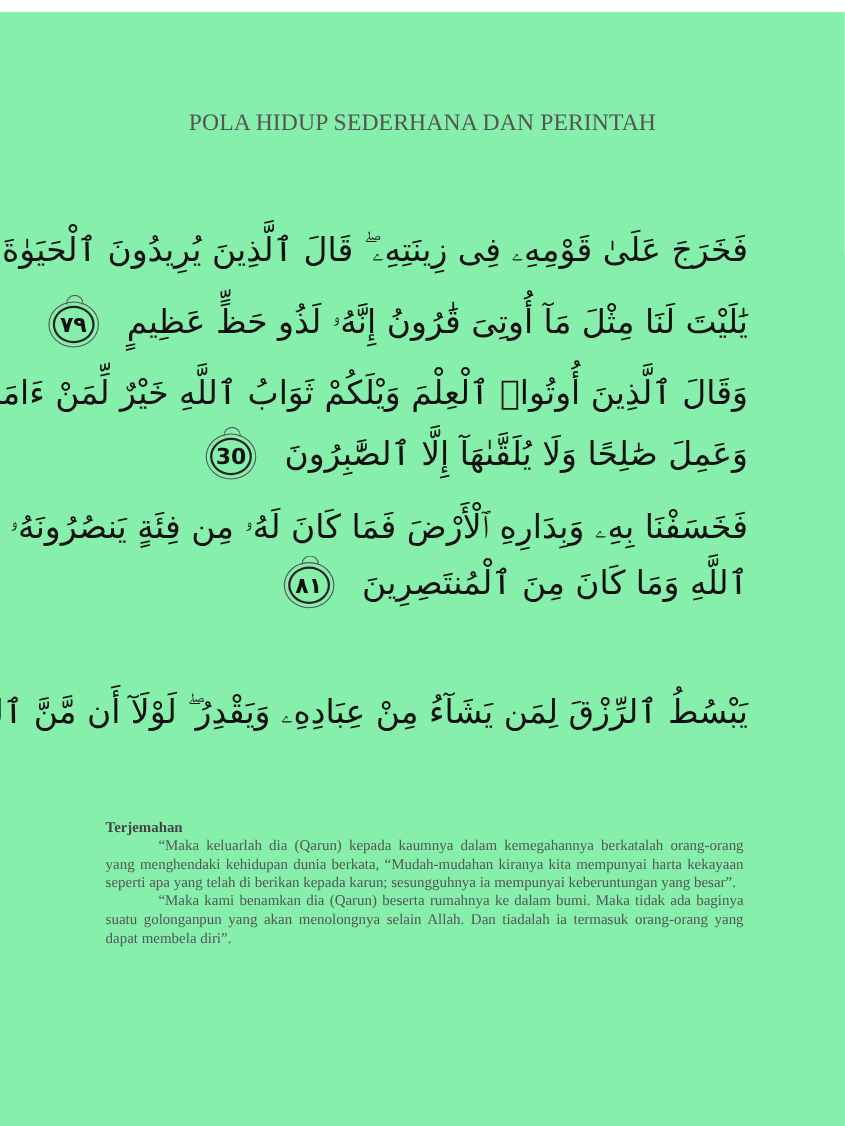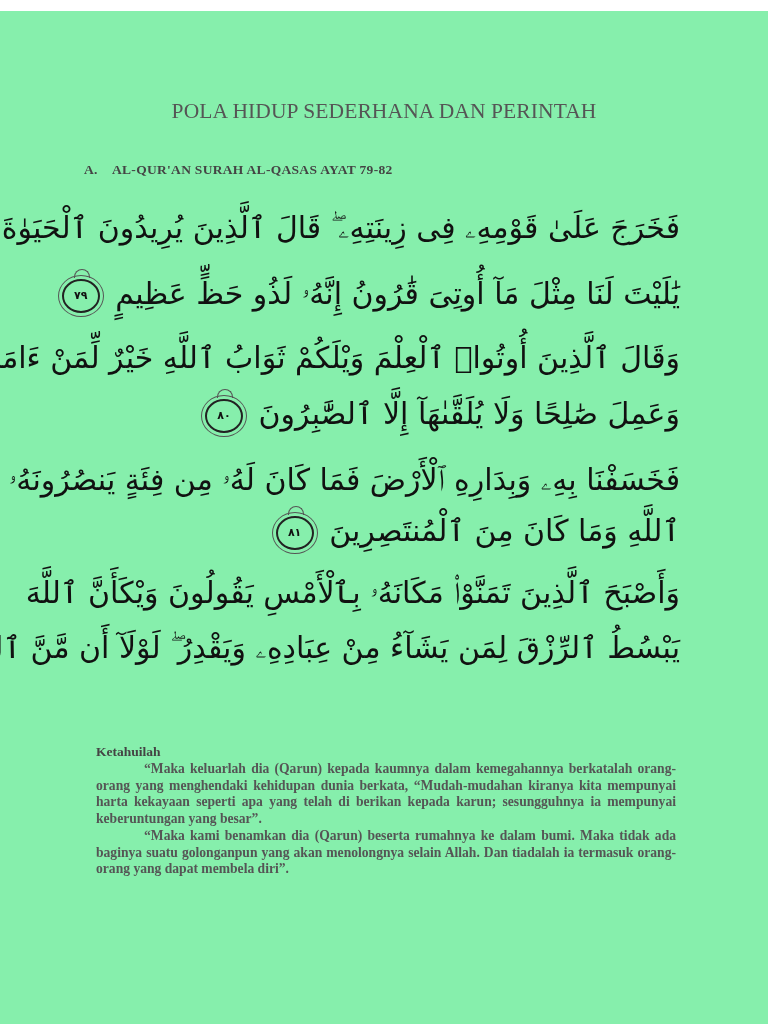--- a/index.html
+++ b/index.html
@@ -63,25 +63,25 @@
       text-align-last: justify;
     }
     .ayah-marker {
       display: inline-block;
       position: relative;
       width: 34px;
       height: 30px;
       border: 2px solid #222;
       border-radius: 50%;
       vertical-align: middle;
-      margin-right: 6px;
+      margin-right: 20px;
       margin-left: 4px;
       direction: ltr;
       text-align: center;
-      font-size: 11px;
+      font-size: 20px;
       line-height: 30px;
       font-weight: bold;
       color: #111;
       box-sizing: content-box;
     }
     .ayah-marker::before {
       content: "";
       position: absolute;
       left: -6px; top: -6px; right: -6px; bottom: -6px;
       border: 1.5px solid #555;
@@ -110,75 +110,68 @@
       top: 750px;
       width: 580px;
       font-size: 13.6px;
       line-height: 16.7px;
       color: #555555;
     }
     .translation p {
       margin: 0;
       text-align: justify;
       text-indent: 48px;
-      font-weight: bold;
     }
   </style>
 </head>
 <body>
 
 <div class="page">
 
   <div class="title">
     <div>POLA HIDUP SEDERHANA DAN PERINTAH</div>
   </div>
 
-  <div class="section-heading">
-    <span class="marker">A.</span><span>AL-QUR'AN SURAH AL-QASAS AYAT 79-82</span>
-  </div>
 
   <div style="position:absolute;left:96px;top:190px;width:584px;height:530px;">
 
     <div class="arabic-line full" style="top:0px;">
       <span>فَخَرَجَ عَلَىٰ قَوْمِهِۦ فِى زِينَتِهِۦ ۖ قَالَ ٱلَّذِينَ يُرِيدُونَ ٱلْحَيَوٰةَ ٱلدُّنْيَا</span>
     </div>
 
     <div class="arabic-line" style="top:66px;">
       <span>يَٰلَيْتَ لَنَا مِثْلَ مَآ أُوتِىَ قَٰرُونُ إِنَّهُۥ لَذُو حَظٍّ عَظِيمٍ</span>
       <span class="ayah-marker">٧٩</span>
     </div>
 
     <div class="arabic-line full" style="top:130px;">
       <span>وَقَالَ ٱلَّذِينَ أُوتُوا۟ ٱلْعِلْمَ وَيْلَكُمْ ثَوَابُ ٱللَّهِ خَيْرٌ لِّمَنْ ءَامَنَ</span>
     </div>
 
     <div class="arabic-line" style="top:186px;">
       <span>وَعَمِلَ صَٰلِحًا وَلَا يُلَقَّىٰهَآ إِلَّا ٱلصَّٰبِرُونَ</span>
-      <span class="ayah-marker">٨٠</span>
+      <span class="ayah-marker">30</span>
     </div>
 
     <div class="arabic-line full" style="top:252px;">
       <span>فَخَسَفْنَا بِهِۦ وَبِدَارِهِ ٱلْأَرْضَ فَمَا كَانَ لَهُۥ مِن فِئَةٍ يَنصُرُونَهُۥ مِن دُونِ</span>
     </div>
 
     <div class="arabic-line" style="top:303px;">
       <span>ٱللَّهِ وَمَا كَانَ مِنَ ٱلْمُنتَصِرِينَ</span>
       <span class="ayah-marker">٨١</span>
     </div>
 
-    <div class="arabic-line full" style="top:365px;">
-      <span>وَأَصْبَحَ ٱلَّذِينَ تَمَنَّوْا۟ مَكَانَهُۥ بِٱلْأَمْسِ يَقُولُونَ وَيْكَأَنَّ ٱللَّهَ</span>
-    </div>
 
     <div class="arabic-line full" style="top:420px;">
       <span>يَبْسُطُ ٱلرِّزْقَ لِمَن يَشَآءُ مِنْ عِبَادِهِۦ وَيَقْدِرُ ۖ لَوْلَآ أَن مَّنَّ ٱللَّهُ عَلَيْنَا</span>
     </div>
 
   </div>
 
-  <div class="translation-heading">Ketahuilah</div>
+  <div class="translation-heading">Terjemahan</div>
 
   <div class="translation">
     <p>“Maka keluarlah dia (Qarun) kepada kaumnya dalam kemegahannya berkatalah orang-orang yang menghendaki kehidupan dunia berkata, “Mudah-mudahan kiranya kita mempunyai harta kekayaan seperti apa yang telah di berikan kepada karun; sesungguhnya ia mempunyai keberuntungan yang besar”.</p>
     <p>“Maka kami benamkan dia (Qarun) beserta rumahnya ke dalam bumi. Maka tidak ada baginya suatu golonganpun yang akan menolongnya selain Allah. Dan tiadalah ia termasuk orang-orang yang dapat membela diri”.</p>
   </div>
 
 </div>
 
 </body></html>

